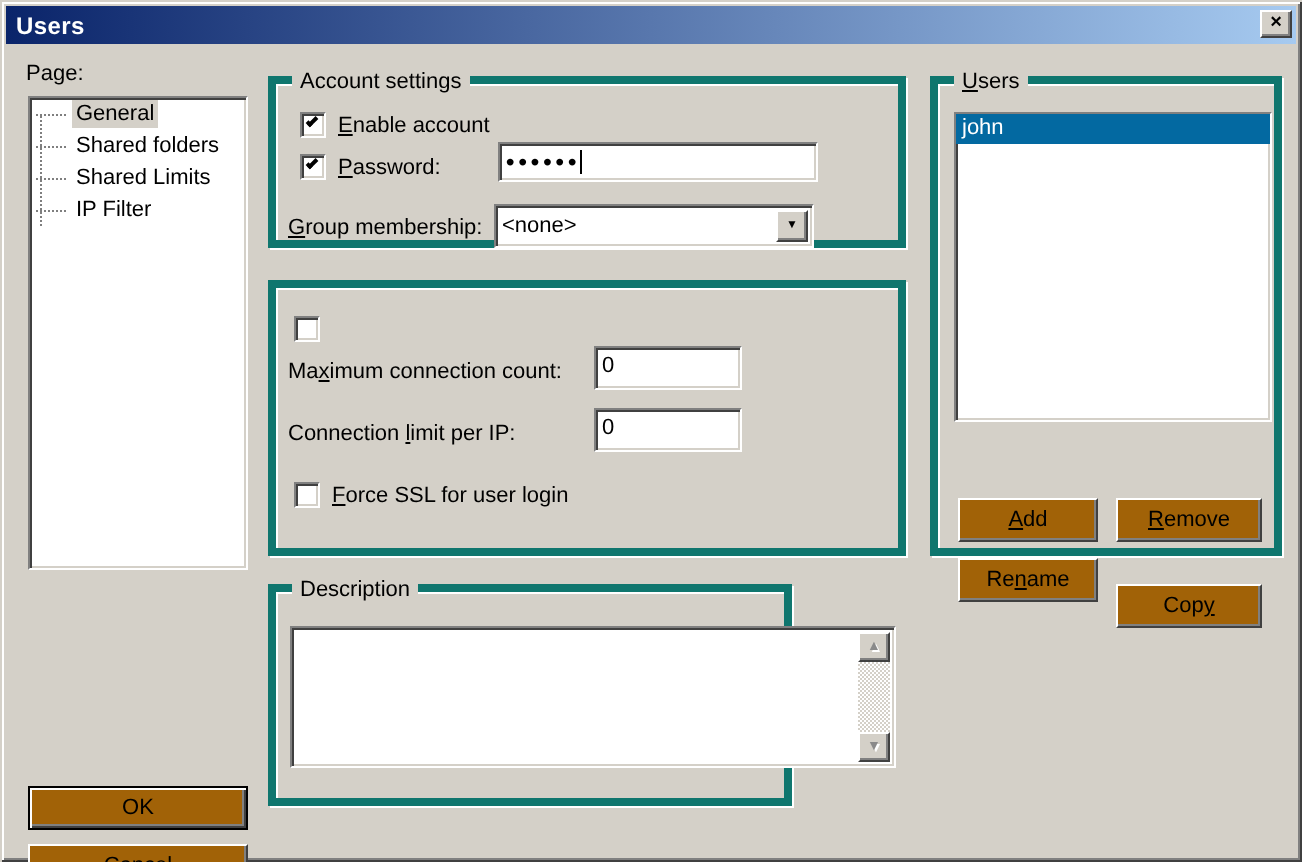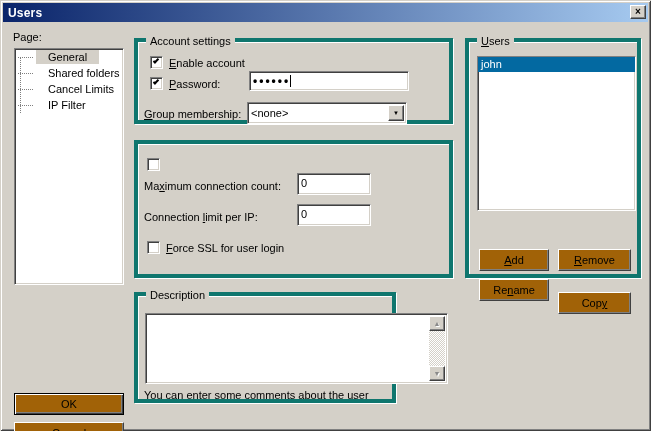--- a/index.html
+++ b/index.html
@@ -75,21 +75,21 @@
     background:#d4d0c8; border:1px solid; border-color:#fff #404040 #404040 #fff;
     box-shadow: inset -1px -1px 0 #808080;
     display:flex; align-items:center; justify-content:center; font-size:6px;
   }
 
   .tree { position:absolute; overflow:hidden; }
   .vline { position:absolute; left:5px; top:9px; height:55px; width:0; border-left:1px dotted #7f7f7f; }
   .trow { position:relative; height:16px; display:flex; align-items:center; padding-left:3px; margin-top:0; }
   .trow:first-of-type { margin-top:5px; }
   .stub { width:15px; height:0; border-top:1px dotted #7f7f7f; margin-right:3px; flex:none; }
-  .tlabel { padding:1px 12px; white-space:nowrap; }
+  .tlabel { padding:1px 2px; white-space:nowrap; }
   .tlabel.sel { background:#d4d0c8; }
 
   .listbox { position:absolute; overflow:hidden; }
   .litem { height:15px; line-height:15px; padding-left:3px; }
   .litem.sel { background:#0369a1; color:#fff; }
 
   .ta { position:absolute; }
   .scrollcol { position:absolute; top:2px; right:2px; bottom:2px; width:16px;
     background: repeating-conic-gradient(#ffffff 0% 25%, #d4d0c8 0% 50%) 0 0/2px 2px; }
   .sbtn {
@@ -124,21 +124,21 @@
     <div class="trow">
       <span class="stub"></span>
       <span class="tlabel sel">General</span>
     </div>
     <div class="trow">
       <span class="stub"></span>
       <span class="tlabel">Shared folders</span>
     </div>
     <div class="trow">
       <span class="stub"></span>
-      <span class="tlabel">Cancel Limits</span>
+      <span class="tlabel">Shared Limits</span>
     </div>
     <div class="trow">
       <span class="stub"></span>
       <span class="tlabel">IP Filter</span>
     </div>
   </div>
 
   <div class="btn default" style="left:14px; top:364px; width:110px; height:22px;">
     <span>OK</span>
   </div>
@@ -195,21 +195,20 @@
       <span></span>
       <div class="scrollcol">
         <div class="sbtn up">
           <span>▲</span>
         </div>
         <div class="sbtn down">
           <span>▼</span>
         </div>
       </div>
     </div>
-    <span class="label" style="left:6px; top:93px;">You can enter some comments about the user</span>
   </div>
 
   <div class="groupbox" style="left:465px; top:38px; width:176px; height:240px;">
     <span class="gtitle"><u>U</u>sers</span>
 
     <div class="listbox sunken" style="left:8px; top:14px; width:159px; height:155px;">
       <div class="litem sel">john</div>
     </div>
 
     <div class="btn" style="left:10px; top:178px; width:70px; height:22px;">

